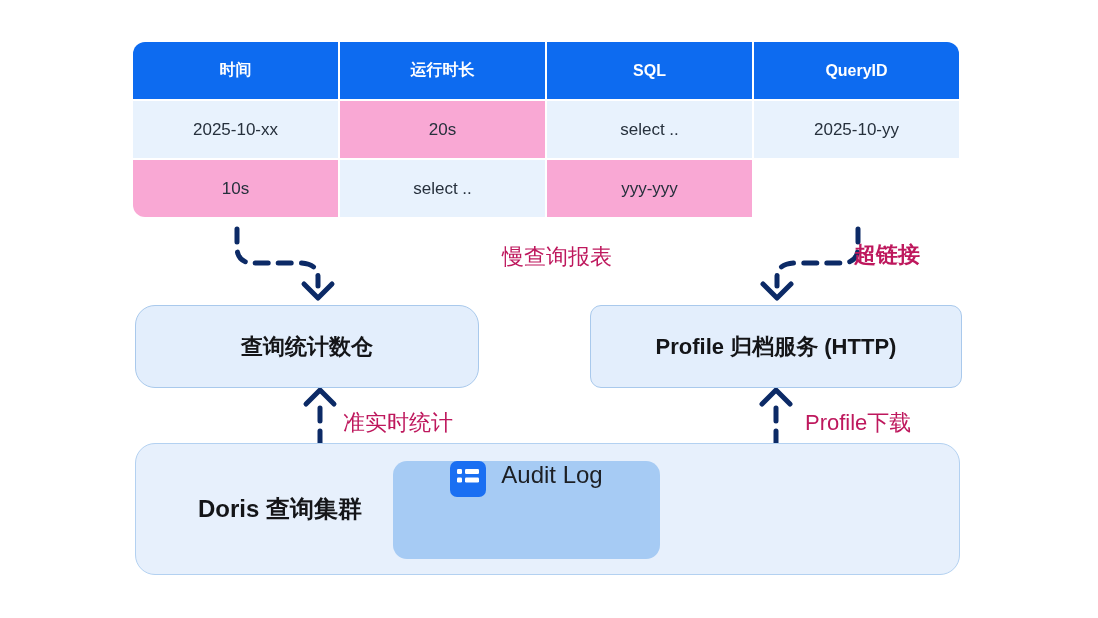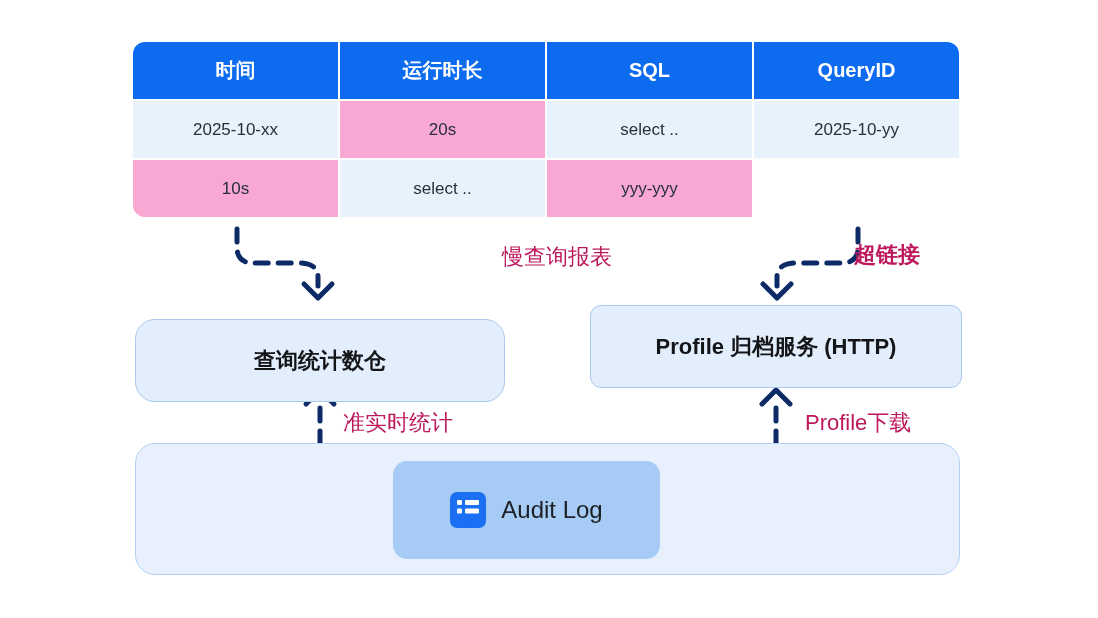--- a/index.html
+++ b/index.html
@@ -12,21 +12,21 @@
   .canvas { position: absolute; inset: 0; }
 
   
   .qtable {
     position: absolute; left: 133px; top: 42px; width: 826px;
     display: grid; grid-template-columns: repeat(4, 1fr); gap: 2px;
     border-radius: 12px; overflow: hidden; background: #ffffff;
   }
   .qtable .th {
     background: #0d6bf0; color: #ffffff;
-    font-weight: bold; font-size: 20px;
+    font-weight: bold; font-size: 16px;
     height: 57px; display: flex; align-items: center; justify-content: center;
   }
   .qtable .td {
     height: 57px; display: flex; align-items: center; justify-content: center;
     font-size: 17px; color: #26303c;
   }
   .col-a { background: #e8f2fd; }
   .col-b { background: #f9a8d4; }
 
   
@@ -67,21 +67,21 @@
     box-sizing: border-box;
   }
   .cluster-label {
     position: absolute; left: 62px; top: 0; height: 100%;
     display: flex; align-items: center;
     font-size: 24px; font-weight: bold; color: #141518; white-space: nowrap;
   }
   .inner-box {
     position: absolute; top: 17px; width: 267px; height: 98px;
     background: #a6cbf4; border-radius: 14px;
-    display: flex; align-items: center; justify-content: center; gap: 15px;
+    display: flex; justify-content: center; gap: 15px;
   }
   .inner-box .inner-label {
     font-size: 24px; color: #1c1f24;
   }
   .icon { display: block; }
 </style>
 </head>
 <body>
 
 <div class="canvas">
@@ -114,28 +114,29 @@
 
     <path class="dash" d="M776 444 V403"></path>
     <path class="head" d="M762 404 L776 390 L790 404"></path>
   </svg>
 
   <div class="alabel" style="left:502px; top:242px;">慢查询报表</div>
   <div class="alabel" style="left:854px; top:240px;font-weight:bold;">超链接</div>
   <div class="alabel" style="left:343px; top:408px;">准实时统计</div>
   <div class="alabel" style="left:805px; top:408px;">Profile下载</div>
 
-  <div class="node" style="left:135px; top:305px; width:370px; height:83px;margin-top:14px;">
+  <div class="node" style="left:135px; top:305px; width:344px; height:83px;">
     <span class="node-label">查询统计数仓</span>
   </div>
   <div class="node" style="left:590px; top:305px; width:372px; height:83px;border-radius:11px;">
     <span class="node-label">Profile 归档服务 (HTTP)</span>
   </div>
 
   <div class="cluster">
+    <div class="cluster-label">Doris 查询集群</div>
 
     <div class="inner-box" style="left:257px;">
       <svg class="icon" width="36" height="36" viewBox="0 0 36 36">
         <rect x="0" y="0" width="36" height="36" rx="7" fill="#1a6ff2"></rect>
         <rect x="7" y="8" width="5" height="5" rx="1.2" fill="#ffffff"></rect>
         <rect x="15" y="8" width="14" height="5" rx="1.2" fill="#ffffff"></rect>
         <rect x="7" y="16.5" width="5" height="5" rx="1.2" fill="#ffffff"></rect>
         <rect x="15" y="16.5" width="14" height="5" rx="1.2" fill="#ffffff"></rect>
       </svg>
       <span class="inner-label">Audit Log</span>

